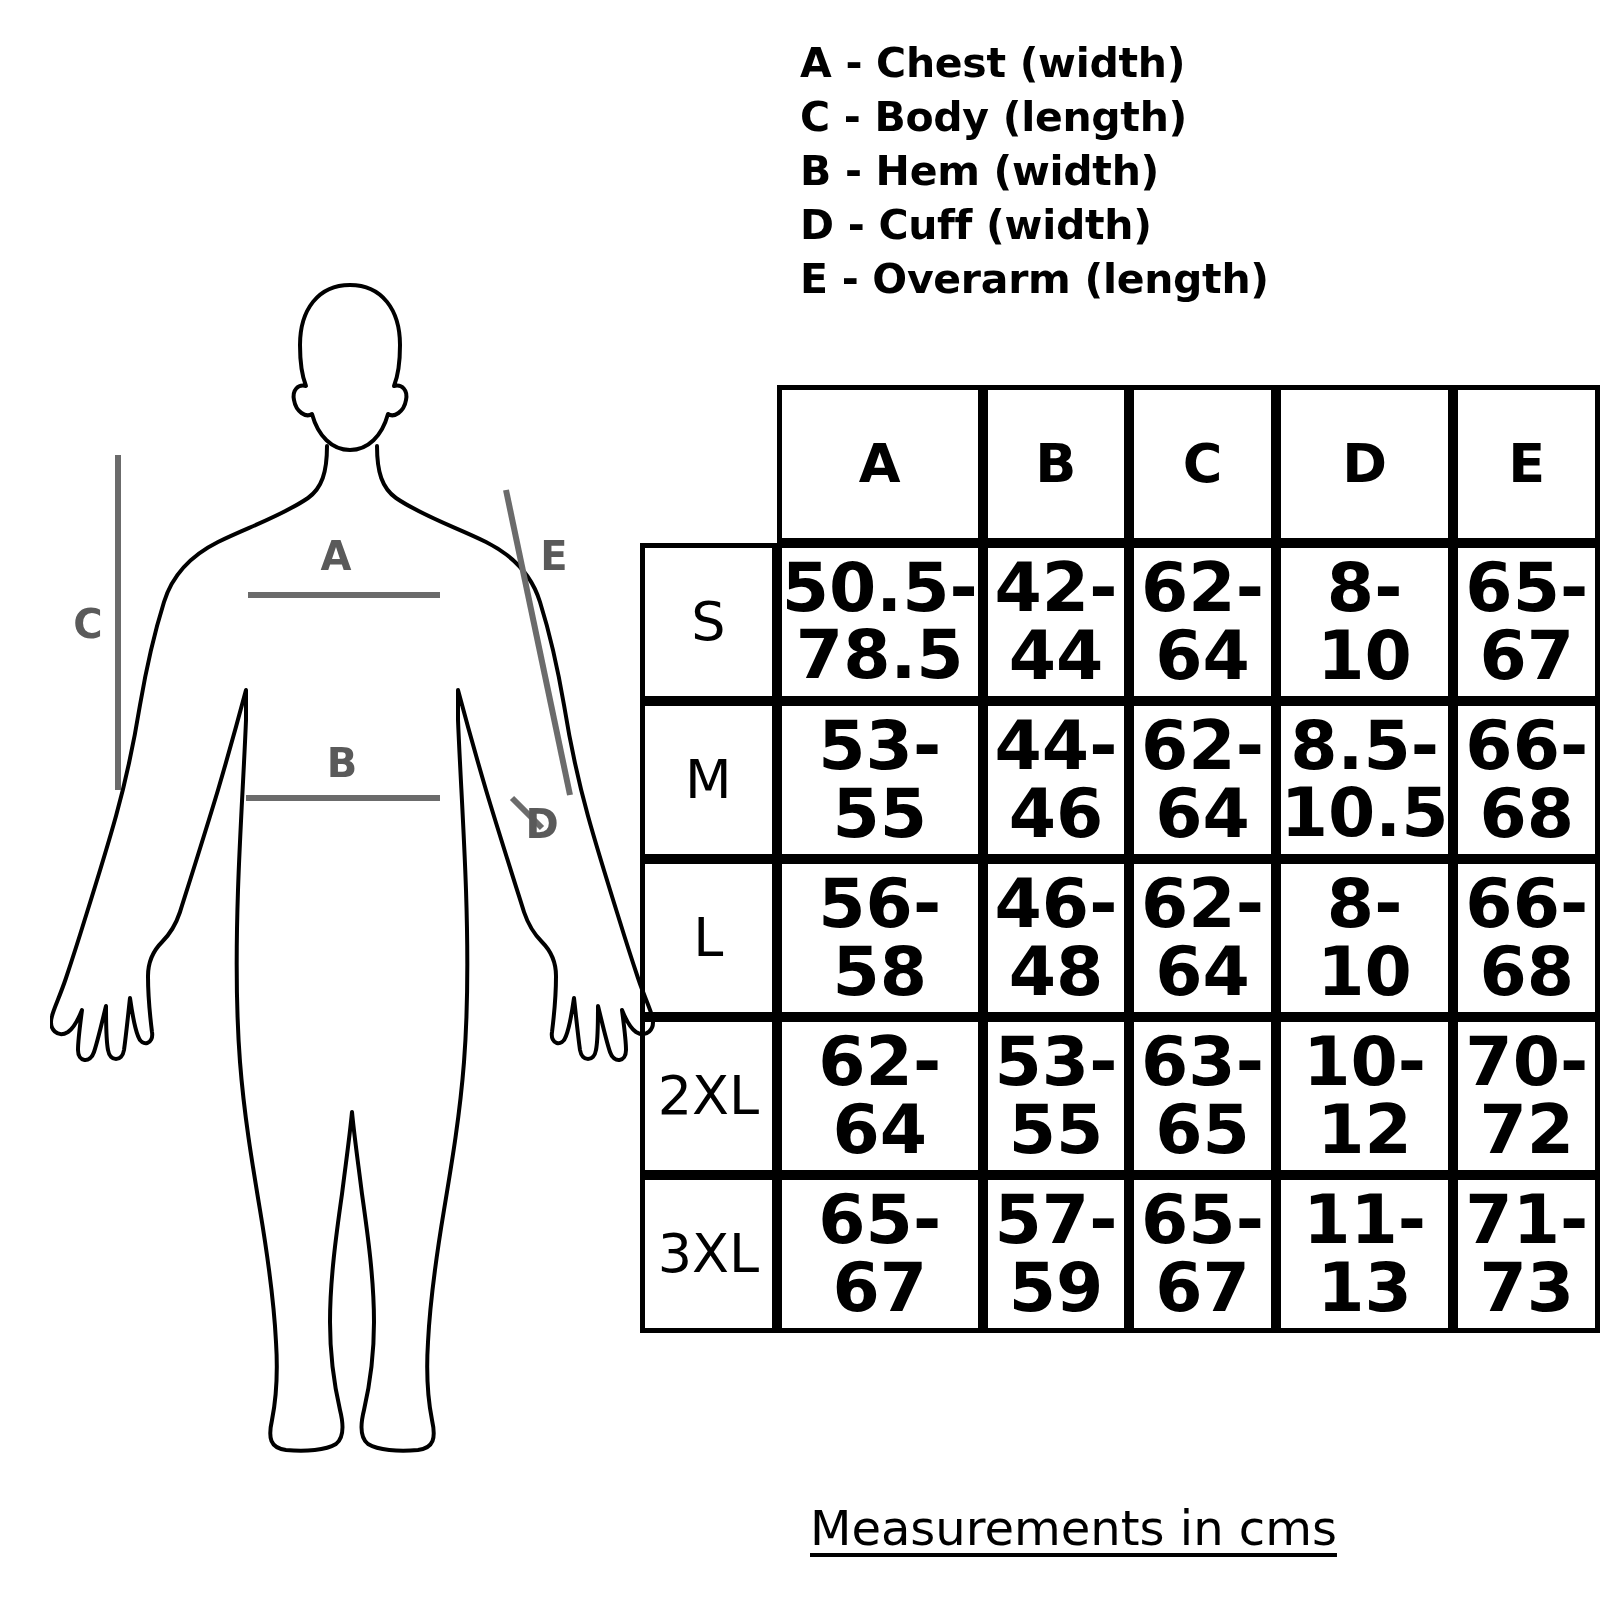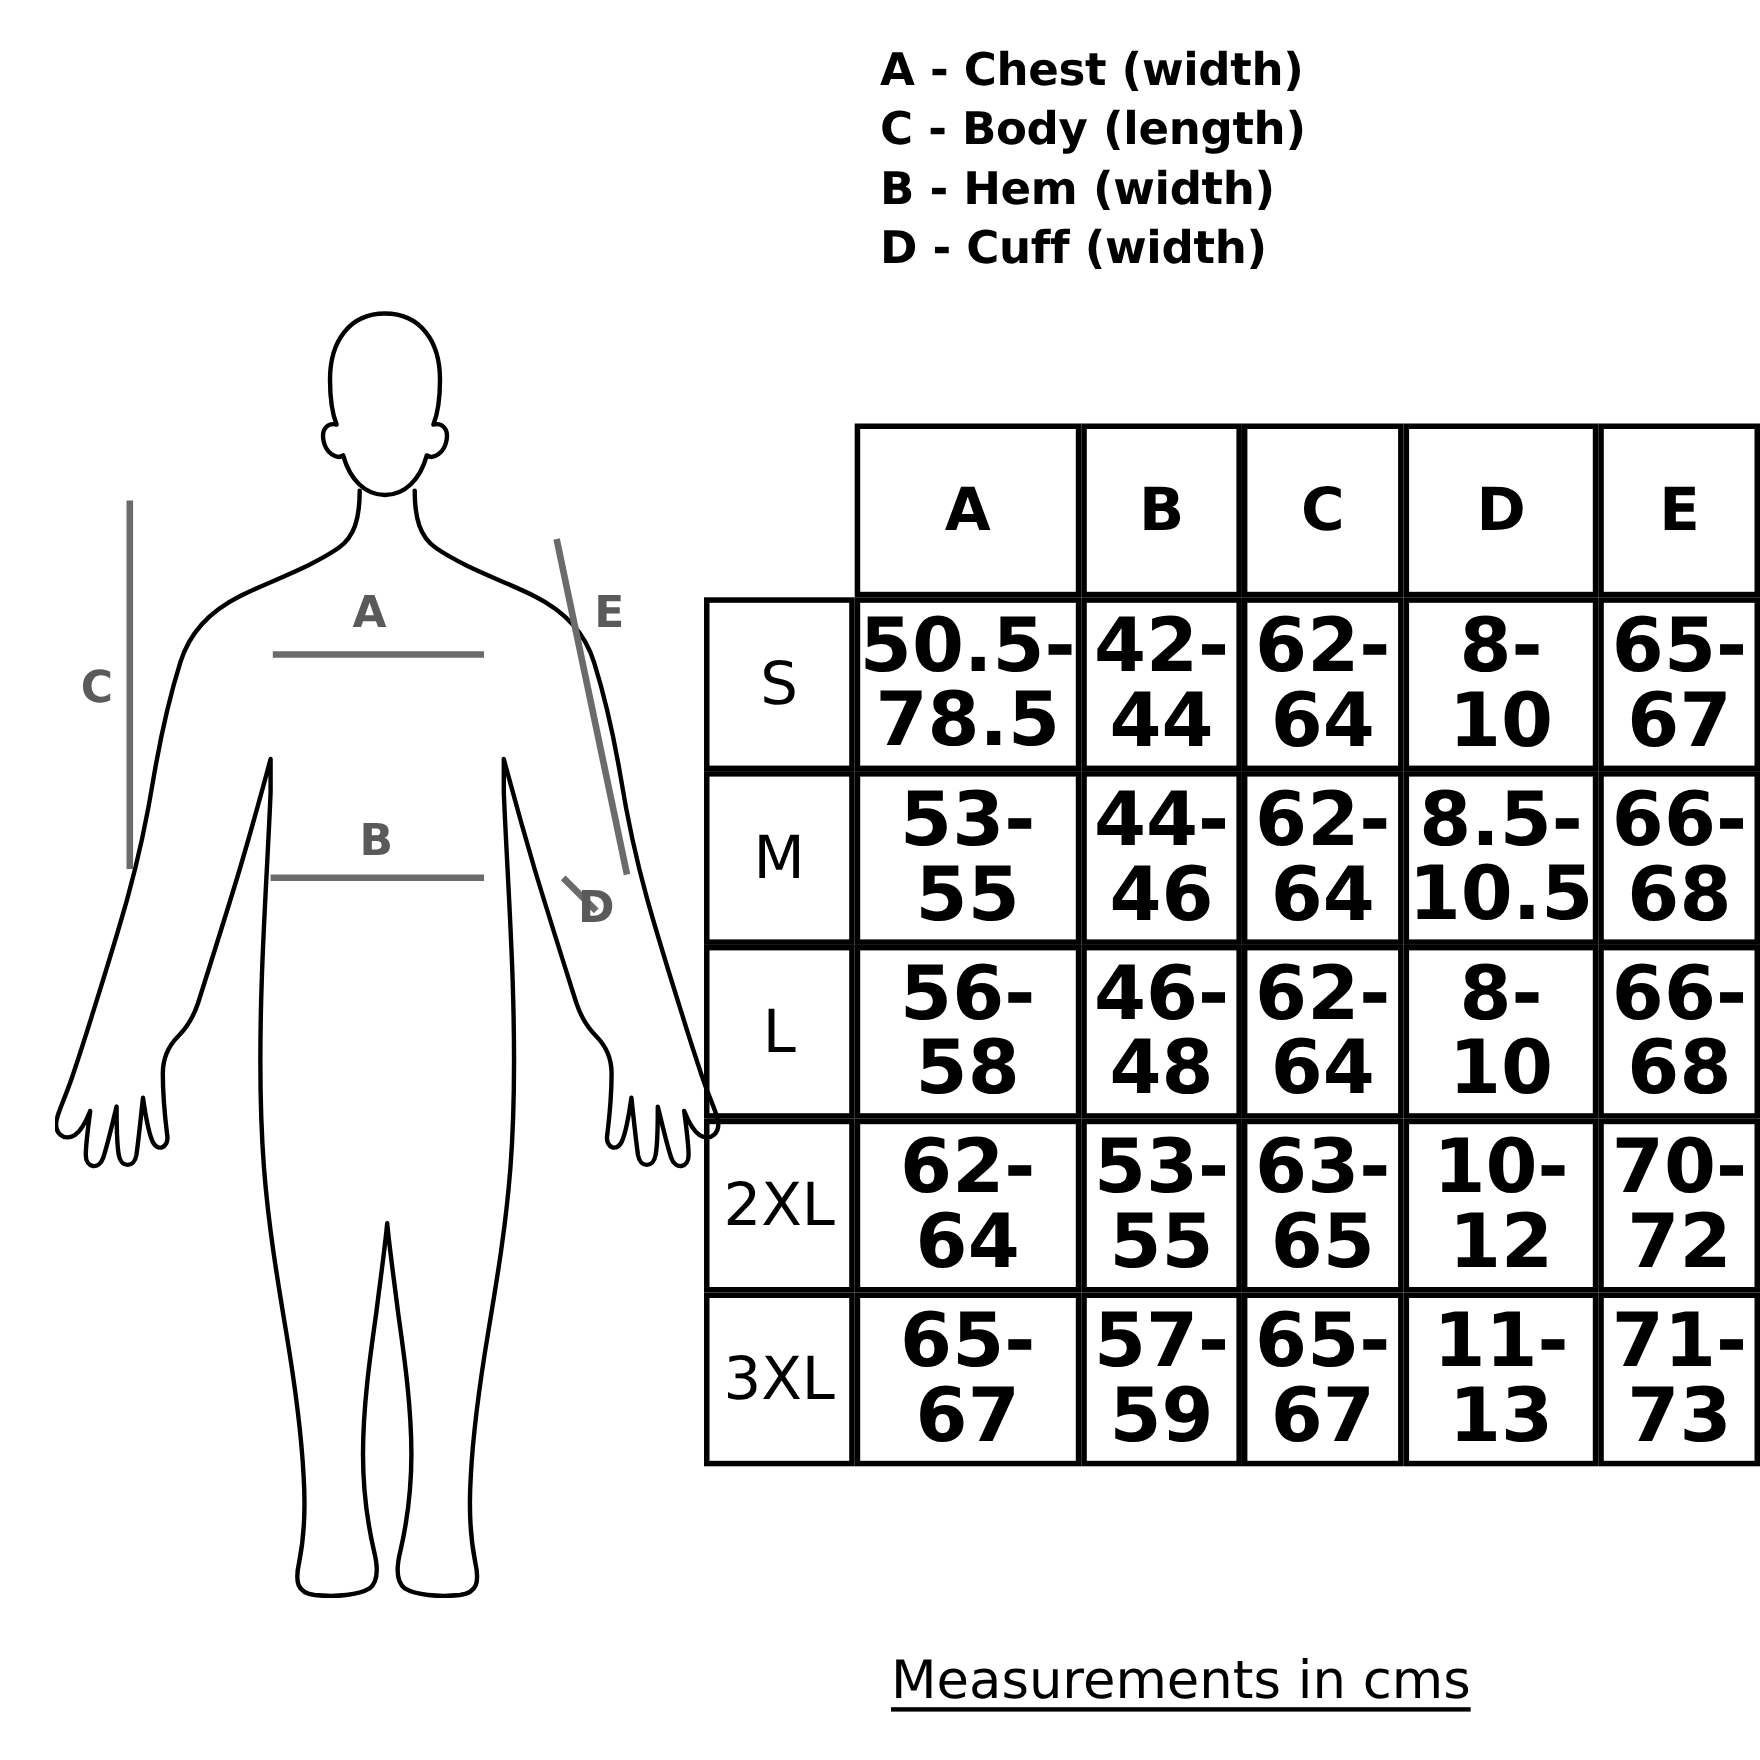--- a/index.html
+++ b/index.html
@@ -102,20 +102,21 @@
   }
 </style>
 </head>
 <body>
 
 <div class="legend">
   <div class="legend-line">A - Chest (width)</div>
   <div class="legend-line">C - Body (length)</div>
   <div class="legend-line">B - Hem (width)</div>
   <div class="legend-line">D - Cuff (width)</div>
+  <div class="legend-line">E - Overarm (length)</div>
 </div>
 
 <div class="figure-wrap">
   <svg width="640" height="1220" viewBox="0 0 640 1220" xmlns="http://www.w3.org/2000/svg">
     <g fill="none" stroke="#000000" stroke-width="4" stroke-linejoin="round" stroke-linecap="round">
 
       <path d="M300 35 C268 35 250 60 250 95 C250 112 252 126 256 136
                C248 134 242 140 244 150 C246 162 256 168 262 164
                C268 186 282 200 300 200 C318 200 332 186 338 164
                C344 168 354 162 356 150 C358 140 352 134 344 136

